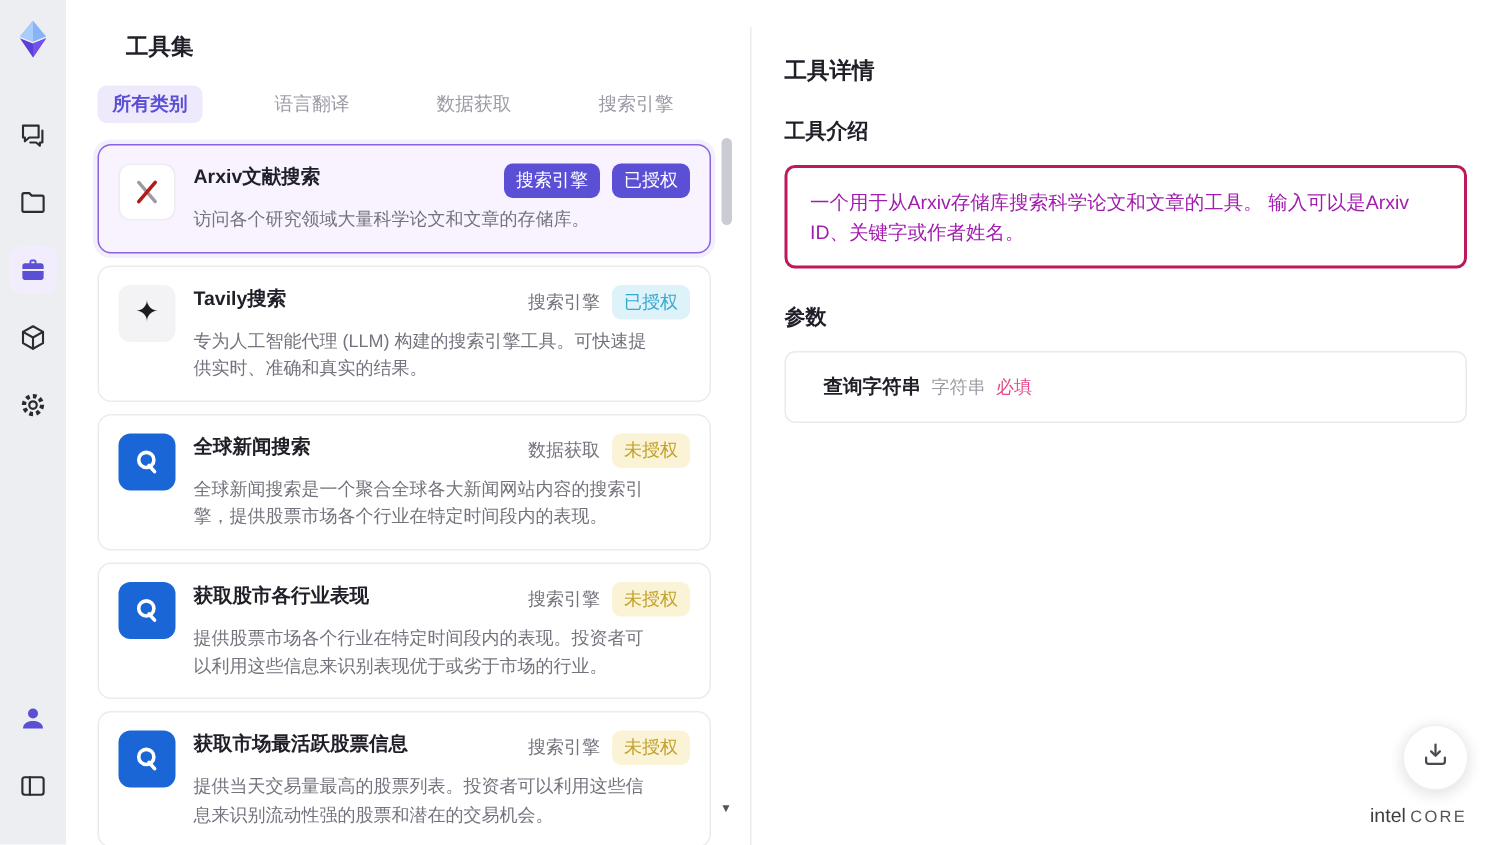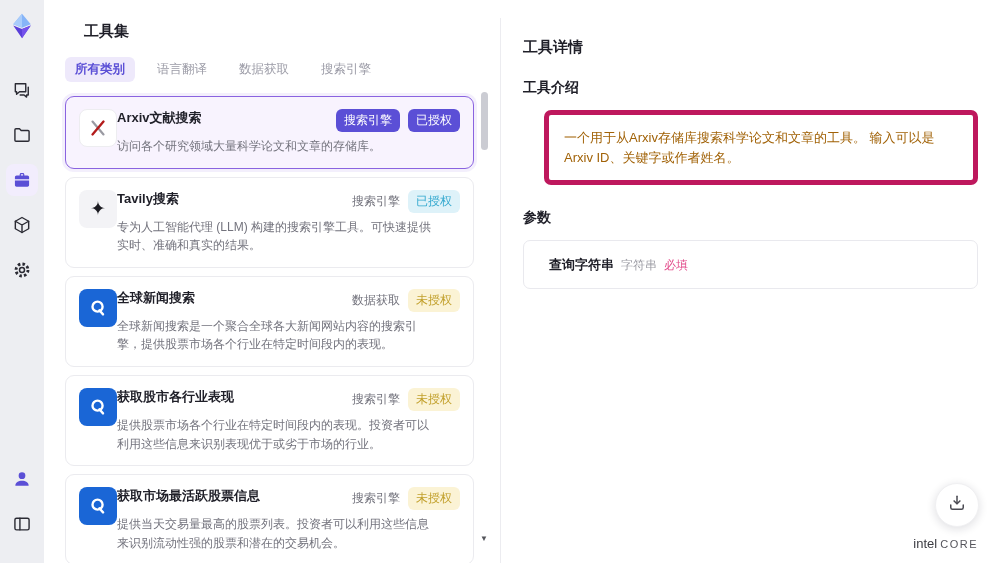--- a/index.html
+++ b/index.html
@@ -13,26 +13,26 @@
   .rail-btn { width:32px; height:32px; border-radius:8px; display:flex; align-items:center;
               justify-content:center; margin-bottom:13px; color:#2b2b34; cursor:pointer; }
   .rail-btn svg { width:20px; height:20px; }
   .rail-btn.active { background:#f2edfd; color:var(--accent); }
   .rail-btn.accent { color:var(--accent); }
   .rail-spacer { flex:1; }
 
   
   .left-panel { position:absolute; left:44px; top:0; width:456px; height:563px; background:#fff; }
   .lp-title { font-size:15px; font-weight:bold; padding:22px 0 0 21px;margin-left:19px; }
-  .tabs { display:flex; align-items:center; gap:12px; padding:16px 0 14px 21px; }
+  .tabs { display:flex; align-items:center; gap:38px; padding:16px 0 14px 21px; }
   .tab { font-size:12.5px; color:#9b9ba6; cursor:pointer; padding:4px 10px; border-radius:6px; white-space:nowrap; }
   .tab.active { background:#eee9fb; color:var(--accent); font-weight:bold; }
 
   .tool-list { padding:0 26px 0 21px; }
-  .tool-card { display:flex; gap:0; border:1px solid #ebebef; border-radius:9px;
+  .tool-card { display:flex; gap:12px; border:1px solid #ebebef; border-radius:9px;
                background:#fff; padding:12px 13px; margin-bottom:8px; cursor:pointer; }
   .tool-card.selected { background:#f8f3fe; border:1.5px solid var(--selected-border);
                         box-shadow:0 0 0 3px rgba(139,99,224,.10); }
   .tool-icon { width:38px; height:38px; border-radius:8px; flex:0 0 38px; display:flex;
                align-items:center; justify-content:center; }
   .tool-icon.arxiv { background:#fff; border:1px solid #ededf0; }
   .tool-icon.tavily { background:#f3f3f6; color:#1c1c22; font-size:18px; }
   .tool-icon.search-blue { background:var(--tool-blue); }
   .tool-icon svg { width:22px; height:22px; }
   .tool-body { flex:1; min-width:0; }
@@ -50,22 +50,22 @@
   .list-scroll { position:absolute; right:12px; top:88px; bottom:6px; width:7px; }
   .list-thumb { position:absolute; top:4px; left:0; width:7px; height:58px; background:#cbccd3; border-radius:4px; }
   .list-arrow { position:absolute; left:-1px; font-size:8px; color:#55565c; }
   .list-arrow.down { bottom:14px; }
 
   
   .right-panel { position:absolute; left:500px; top:18px; width:500px; height:563px;
                  border-left:1px solid #ececf0; padding:20px 22px; background:#fff; }
   .rp-title { font-size:15px; font-weight:bold; margin-bottom:22px; }
   .rp-sub { font-size:14px; font-weight:bold; margin-bottom:13px; }
-  .rp-box { border:5px solid #be185d; border-radius:7px; padding:13px 15px; font-size:13px;
-            color:#a16207; line-height:1.5;margin-left:21px; }
+  .rp-box { border:2px solid #be185d; border-radius:7px; padding:13px 15px; font-size:13px;
+            color:#a21caf; line-height:1.5; }
   .rp-params-heading { margin-top:24px; }
   .param-box { border:1px solid #e9e9ee; border-radius:7px; padding:14px 25px; }
   .param-name { font-size:13px; font-weight:bold; color:#1f1f28; }
   .param-type { font-size:12px; color:#9a9aa2; margin-left:7px; }
   .param-required { font-size:12px; color:var(--required); margin-left:7px; }
   .param-desc { font-size:13px; color:#55555e; margin-top:9px; }
 
   
   .fab { position:absolute; right:21px; bottom:36px; width:44px; height:44px; border-radius:50%;
          background:#fff; border:1px solid #f0f0f2; box-shadow:0 2px 10px rgba(20,20,40,.14);

